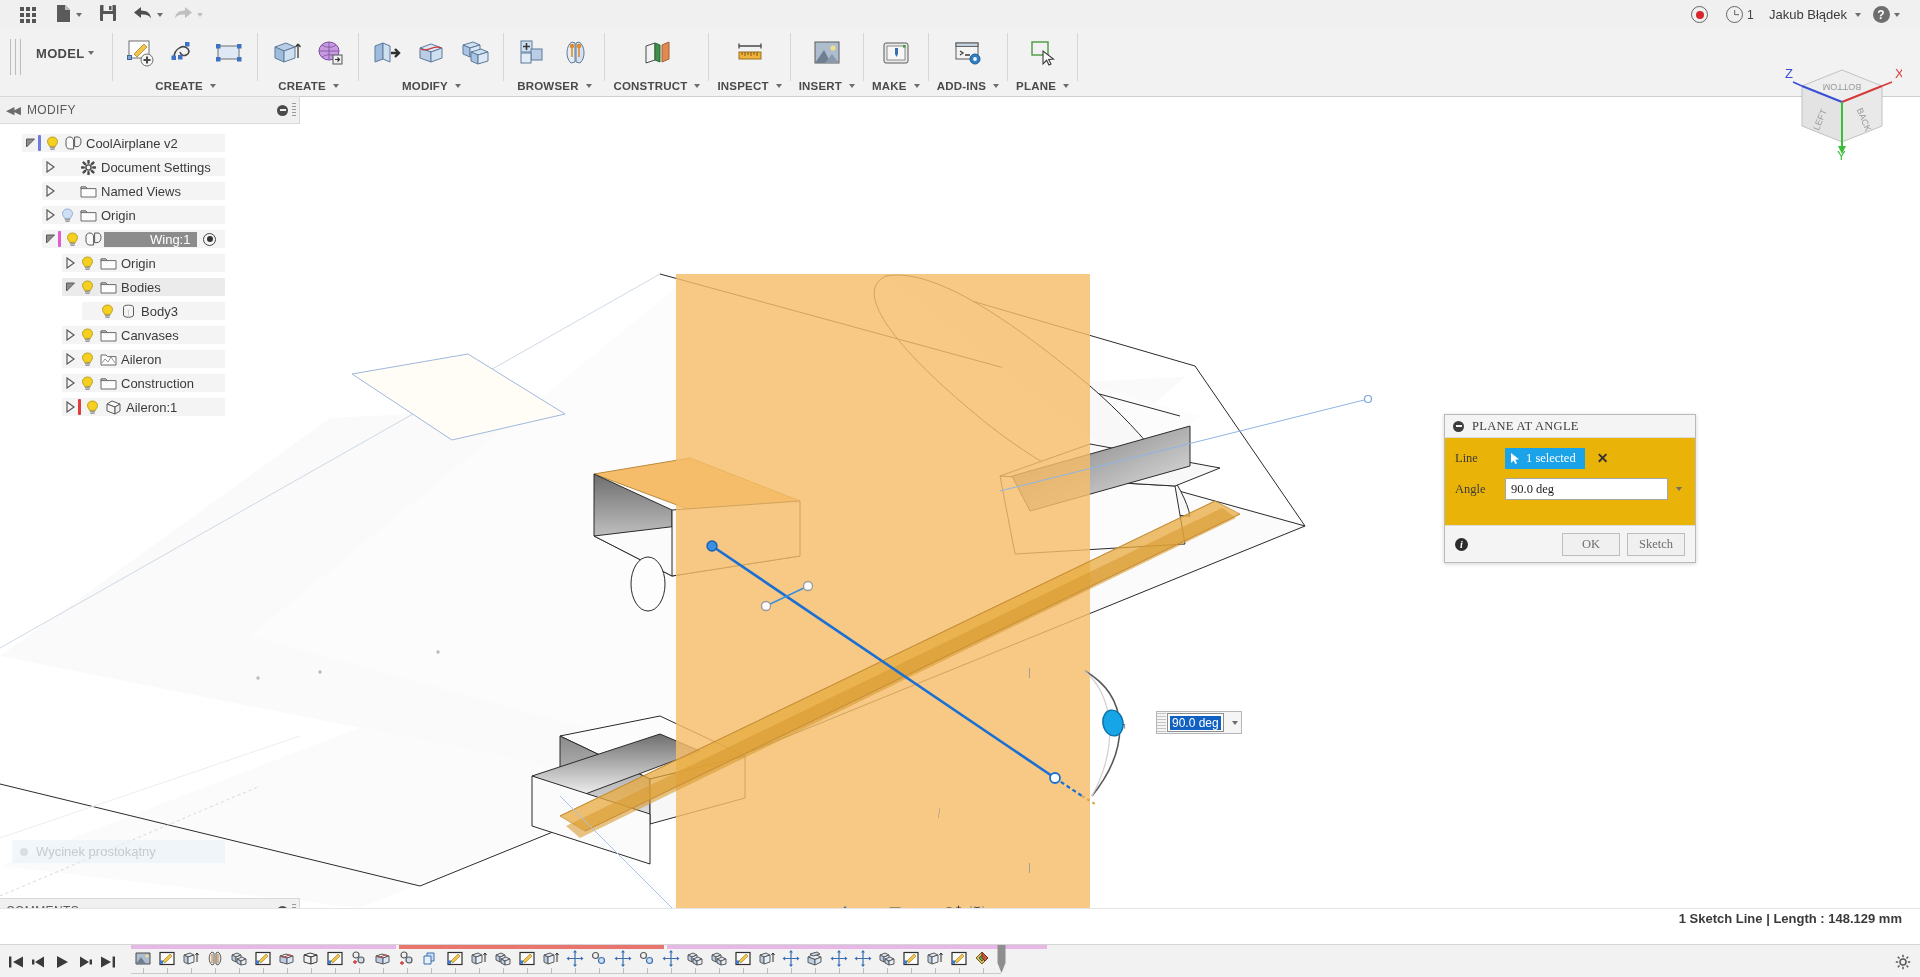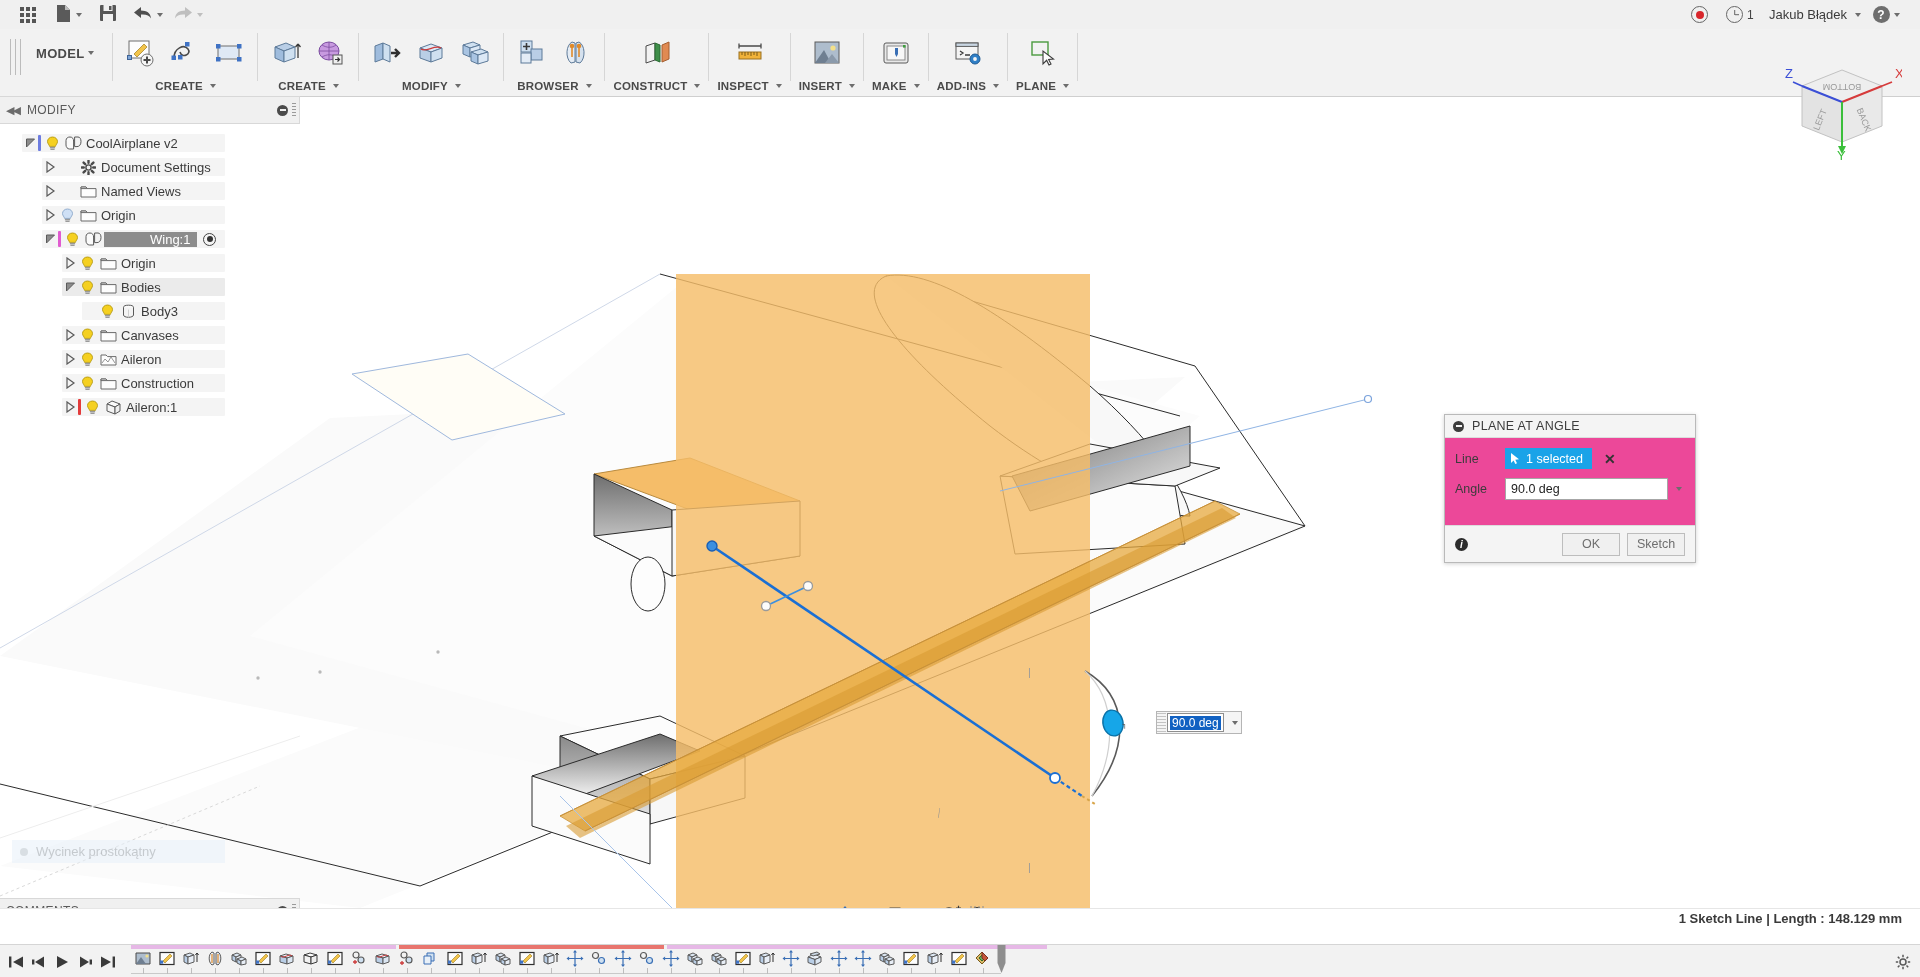--- a/index.html
+++ b/index.html
@@ -80,26 +80,26 @@
 
   
   .canvas{position:absolute;left:0;top:96px;width:1920px;height:812px;background:#ffffff;z-index:-1;}
   .canvas-svg{position:absolute;left:0;top:0;}
 
   
   .viewcube{position:absolute;right:18px;top:42px;width:120px;height:120px;}
 
   
   .dialog{position:absolute;left:1444px;top:414px;width:250px;background:#f4f4f4;
-          border:1px solid #b9b9b9;box-shadow:0 1px 4px rgba(0,0,0,.18);font-size:12.5px;}
+          border:1px solid #b9b9b9;box-shadow:0 1px 4px rgba(0,0,0,.18);font-size:12.5px;font-family:Liberation Serif, serif;}
   .dlg-title{height:22px;background:#f4f4f4;border-bottom:1px solid #dcdcdc;display:flex;
              align-items:center;padding-left:8px;gap:8px;color:#3c3c3c;letter-spacing:.3px;}
   .dlg-minus{width:11px;height:11px;border-radius:50%;background:#3d3d3d;position:relative;}
   .dlg-minus:after{content:"";position:absolute;left:2.5px;top:4.8px;width:6px;height:1.6px;background:#f4f4f4;}
-  .dlg-body{background:#ec4899;padding:10px 10px 16px 10px;}
+  .dlg-body{background:#eab308;padding:10px 10px 16px 10px;}
   .dlg-row{display:flex;align-items:center;margin-bottom:9px;}
   .dlg-lab{width:50px;color:#3c3c3c;font-size:12.5px;}
   .sel-chip{background:#1aa3e8;color:#fff;height:21px;display:flex;align-items:center;gap:5px;
             padding:0 9px 0 5px;font-size:12.5px;}
   .xbtn{margin-left:12px;color:#333;font-size:14px;font-weight:bold;cursor:default;}
   .num-field{flex:1;height:20px;border:1px solid #a6a6a6;background:#fff;display:flex;
              align-items:center;padding:0 5px;font-size:12.5px;color:#1d1d1d;}
   .field-caret{width:17px;display:flex;align-items:center;justify-content:center;}
   .dlg-foot{height:36px;background:#f4f4f4;border-top:1px solid #dcdcdc;display:flex;
             align-items:center;padding:0 10px;}

